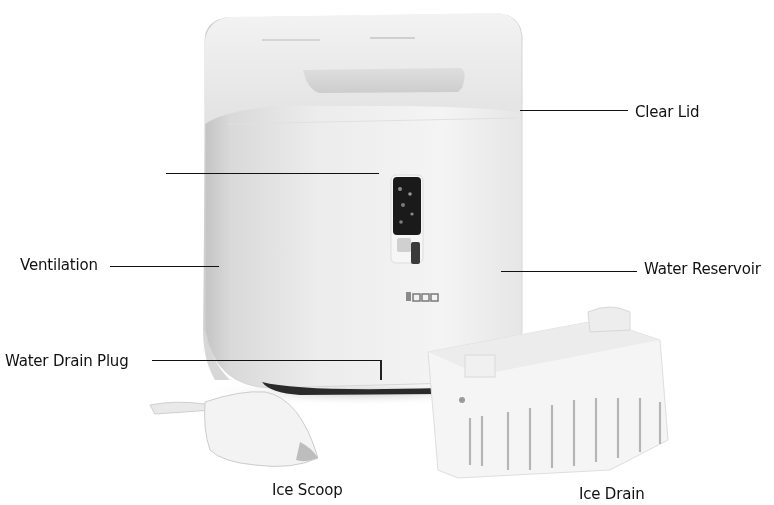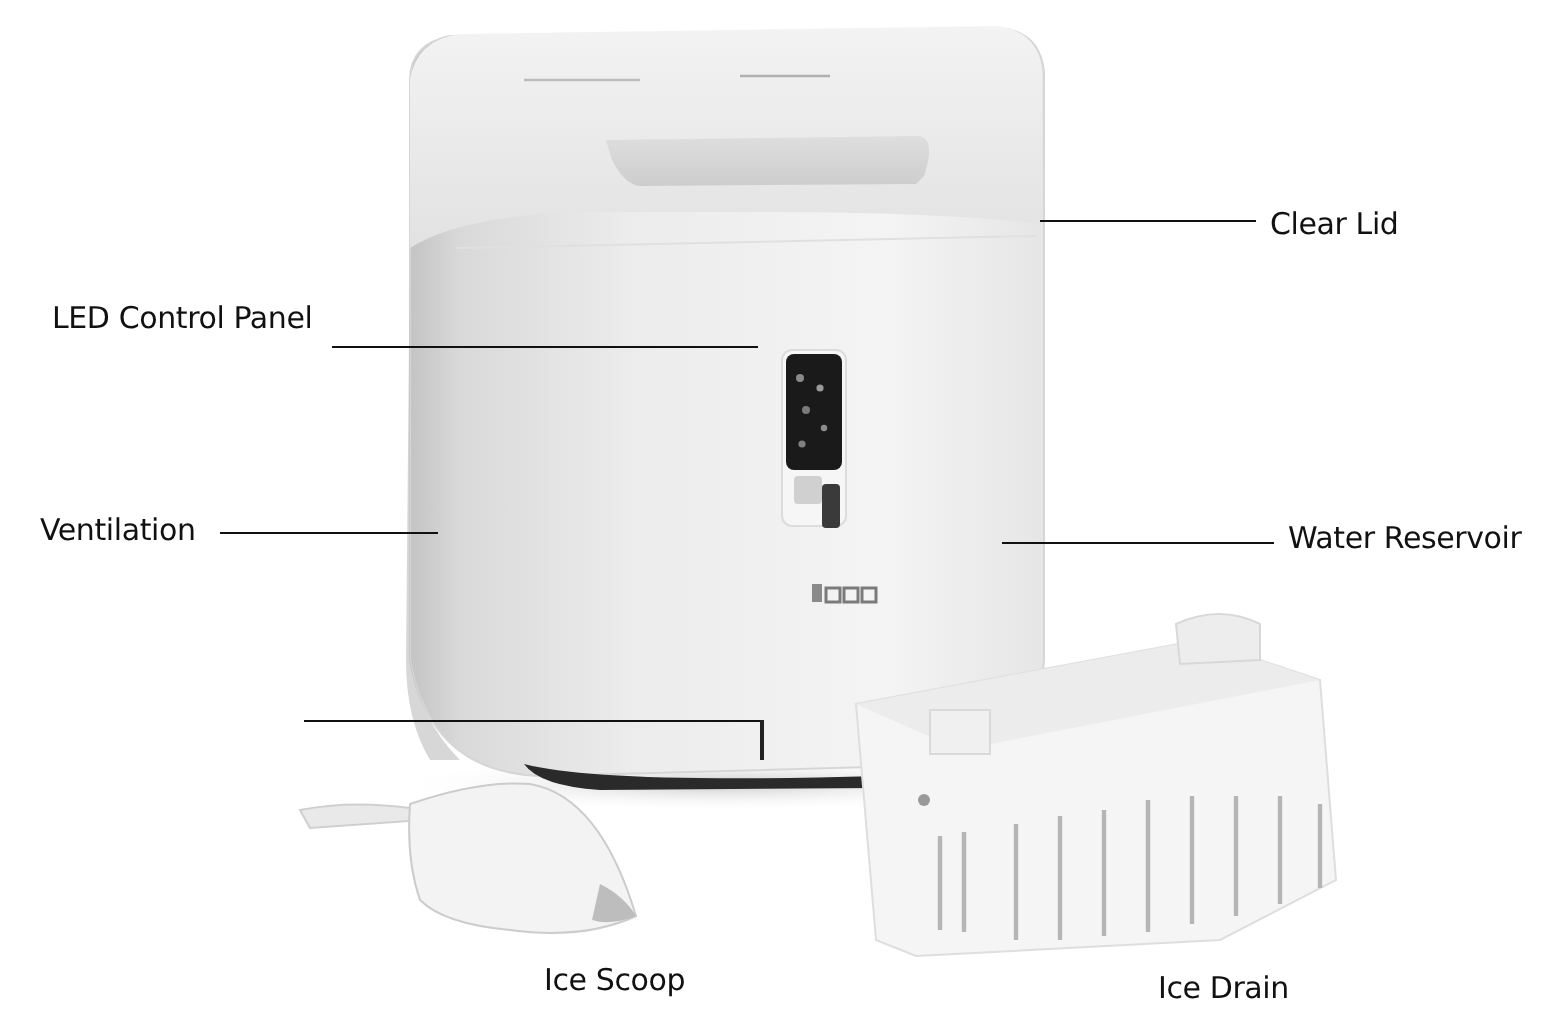--- a/index.html
+++ b/index.html
@@ -108,19 +108,19 @@
   </svg>
 
   <div class="hline" style="left:520px; top:110px; width:108px;"></div>
   <div class="hline" style="left:166px; top:173px; width:213px;"></div>
   <div class="hline" style="left:110px; top:266px; width:109px;"></div>
   <div class="hline" style="left:501px; top:271px; width:136px;"></div>
   <div class="hline" style="left:152px; top:360px; width:229px;"></div>
   <div class="vline" style="left:380px; top:360px; height:20px;"></div>
 
   <div class="label" style="left:635px; top:103px;">Clear Lid</div>
-  <div class="label" style="left:26px; top:150px;">LED Control Panel</div>
   <div class="label" style="left:20px; top:256px;">Ventilation</div>
   <div class="label" style="left:644px; top:260px;">Water Reservoir</div>
+  <div class="label" style="left:5px; top:352px;">Water Drain Plug</div>
   <div class="label" style="left:272px; top:481px;">Ice Scoop</div>
   <div class="label" style="left:579px; top:485px;">Ice Drain</div>
 
 </div>
 
 </body></html>

